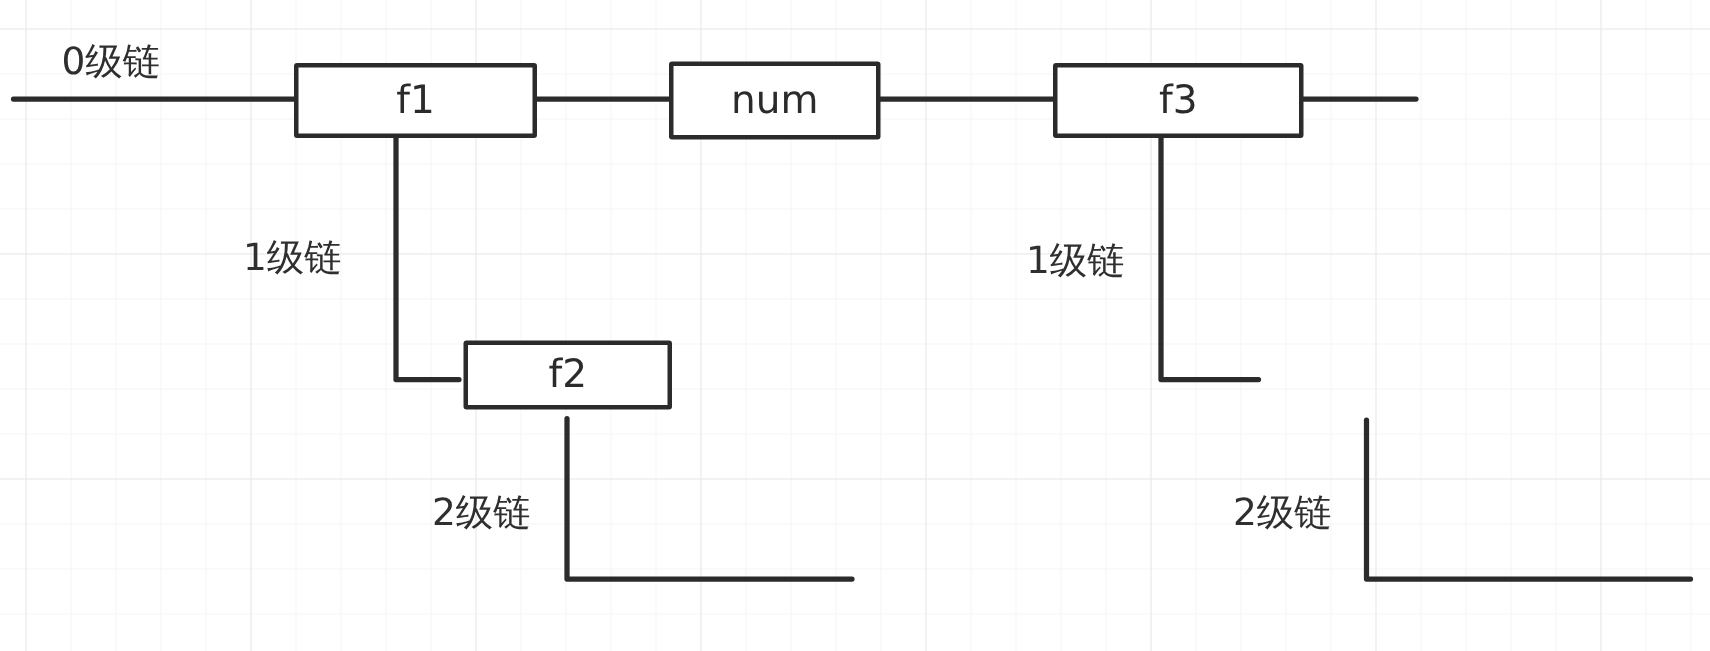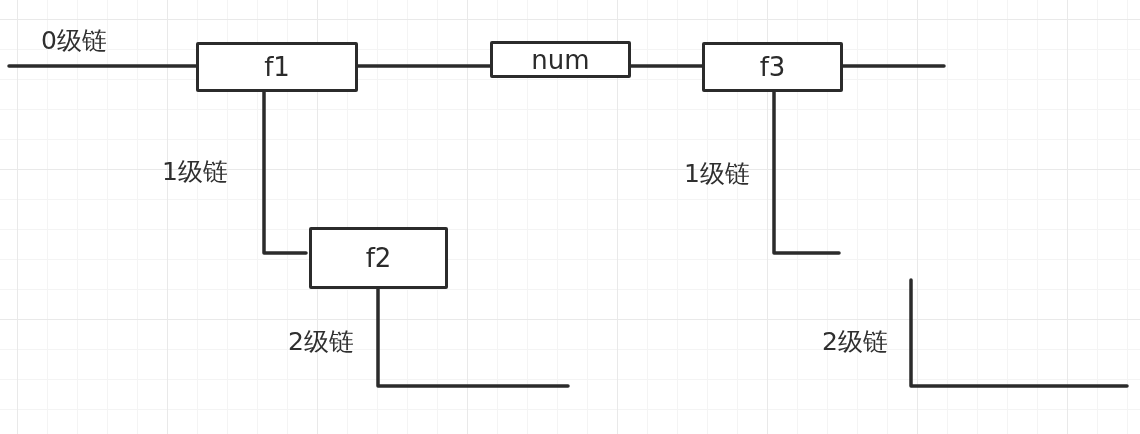--- a/index.html
+++ b/index.html
@@ -42,23 +42,23 @@
     border: 3.5px solid #2b2b2b;
     border-radius: 2px;
     display: flex;
     align-items: center;
     justify-content: center;
     font-size: 26px;
     color: #2b2b2b;
     line-height: 1;
   }
   .node-f1  { left: 196px; top: 42px;  width: 162px; height: 50px; }
-  .node-num { left: 446px; top: 41px;  width: 141px; height: 37px; margin-left: 44px; }
-  .node-f3  { left: 702px; top: 42px;  width: 141px; height: 50px; text-align: right; }
-  .node-f2  { left: 309px; top: 227px; width: 139px; height: 62px; }
+  .node-num { left: 446px; top: 41px;  width: 141px; height: 52px; }
+  .node-f3  { left: 702px; top: 42px;  width: 167px; height: 50px; text-align: right; }
+  .node-f2  { left: 309px; top: 227px; width: 139px; height: 46px; }
   .node-f4  { left: 842px; top: 228px; width: 138px; height: 50px; }
   .edge-label {
     position: absolute;
     font-size: 25px;
     color: #2f2f2f;
     line-height: 1.15;
     white-space: nowrap;
   }
   .label-level0        { left: 41px;  top: 27px;  }
   .label-level1-left   { left: 162px; top: 158px; }

